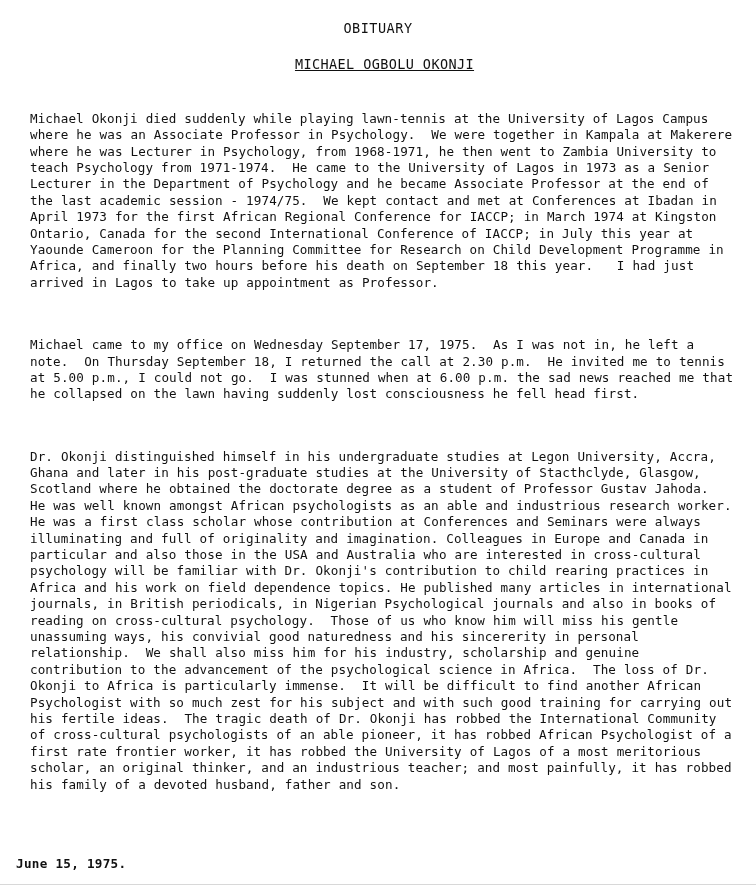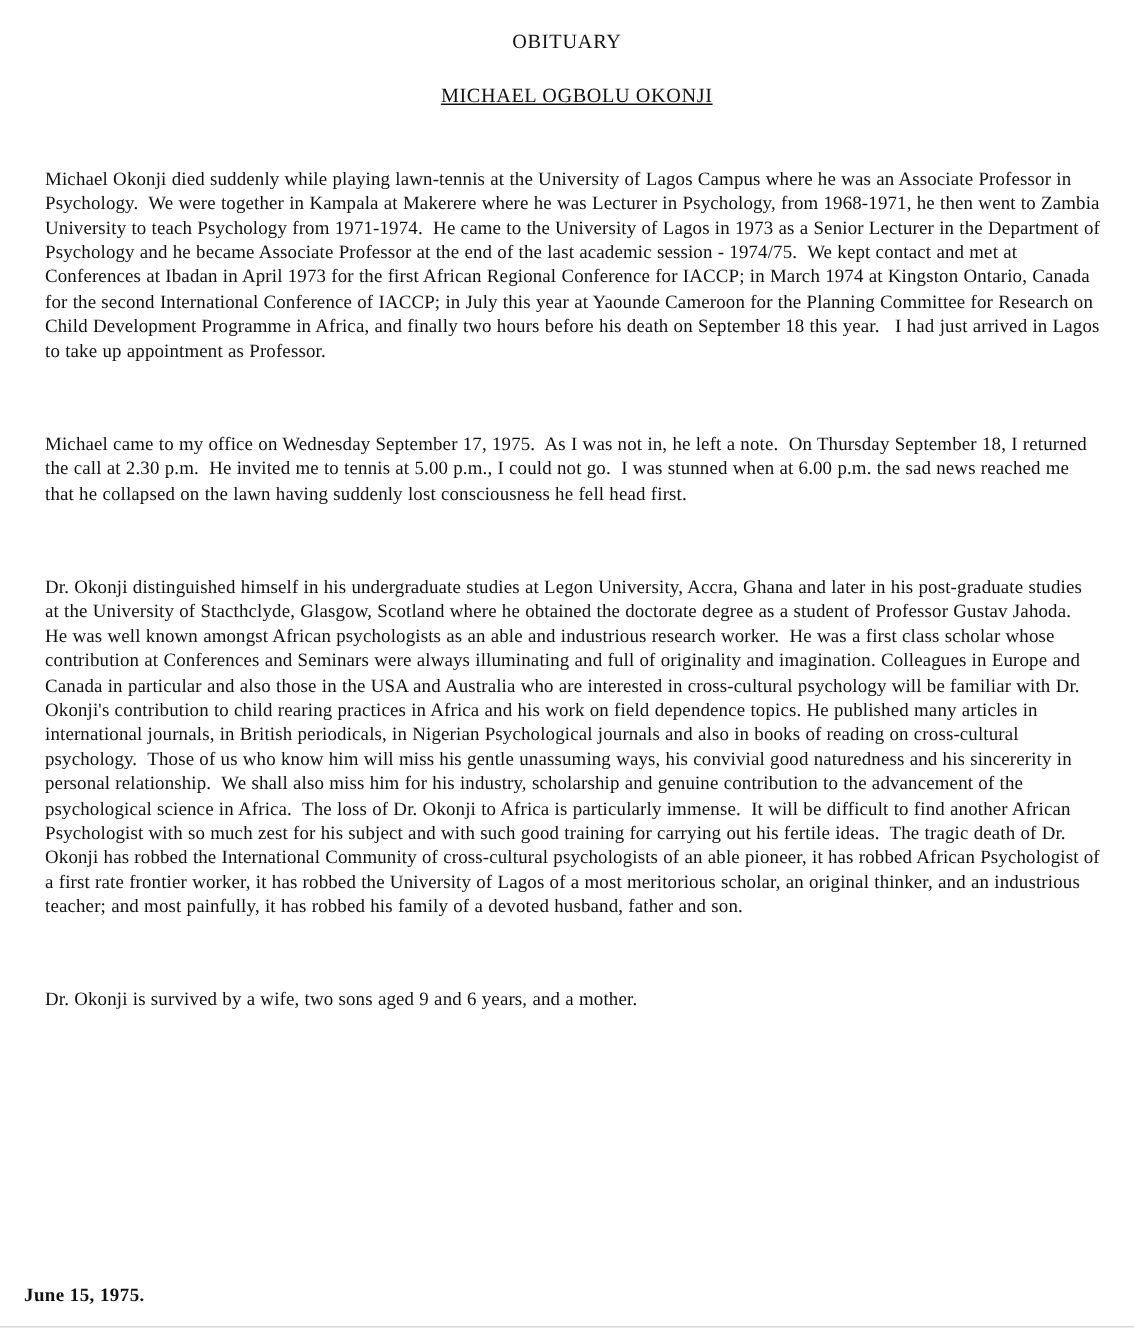--- a/index.html
+++ b/index.html
@@ -14,21 +14,20 @@
     color: #111111;
     position: relative;
     overflow: hidden;
   }
   .page {
     position: relative;
     width: 756px;
     height: 893px;
     box-sizing: border-box;
     padding: 16px 16px 0 16px;
-    font-family: Liberation Serif, serif;
   }
   .doc-title {
     text-align: center;
     font-size: 13.5px;
     letter-spacing: 0.5px;
     margin-top: 4px;
     margin-bottom: 20px;
   }
   .name-line {
     text-align: center;
@@ -83,19 +82,18 @@
 
   <div class="doc-title">OBITUARY</div>
 
   <div class="name-line"><span class="underlined">MICHAEL OGBOLU OKONJI</span></div>
 
 
   <div class="body-text">
     <p class="para p1">Michael Okonji died suddenly while playing lawn-tennis at the University of Lagos Campus where he was an Associate Professor in Psychology.  We were together in Kampala at Makerere where he was Lecturer in Psychology, from 1968-1971, he then went to Zambia University to teach Psychology from 1971-1974.  He came to the University of Lagos in 1973 as a Senior Lecturer in the Department of Psychology and he became Associate Professor at the end of the last academic session - 1974/75.  We kept contact and met at Conferences at Ibadan in April 1973 for the first African Regional Conference for IACCP; in March 1974 at Kingston Ontario, Canada for the second International Conference of IACCP; in July this year at Yaounde Cameroon for the Planning Committee for Research on Child Development Programme in Africa, and finally two hours before his death on September 18 this year.   I had just arrived in Lagos to take up appointment as Professor.</p>
     <p class="para p2">Michael came to my office on Wednesday September 17, 1975.  As I was not in, he left a note.  On Thursday September 18, I returned the call at 2.30 p.m.  He invited me to tennis at 5.00 p.m., I could not go.  I was stunned when at 6.00 p.m. the sad news reached me that he collapsed on the lawn having suddenly lost consciousness he fell head first.</p>
     <p class="para p3">Dr. Okonji distinguished himself in his undergraduate studies at Legon University, Accra, Ghana and later in his post-graduate studies at the University of Stacthclyde, Glasgow, Scotland where he obtained the doctorate degree as a student of Professor Gustav Jahoda.  He was well known amongst African psychologists as an able and industrious research worker.  He was a first class scholar whose contribution at Conferences and Seminars were always illuminating and full of originality and imagination. Colleagues in Europe and Canada in particular and also those in the USA and Australia who are interested in cross-cultural psychology will be familiar with Dr. Okonji's contribution to child rearing practices in Africa and his work on field dependence topics. He published many articles in international journals, in British periodicals, in Nigerian Psychological journals and also in books of reading on cross-cultural psychology.  Those of us who know him will miss his gentle unassuming ways, his convivial good naturedness and his sincererity in personal relationship.  We shall also miss him for his industry, scholarship and genuine contribution to the advancement of the psychological science in Africa.  The loss of Dr. Okonji to Africa is particularly immense.  It will be difficult to find another African Psychologist with so much zest for his subject and with such good training for carrying out his fertile ideas.  The tragic death of Dr. Okonji has robbed the International Community of cross-cultural psychologists of an able pioneer, it has robbed African Psychologist of a first rate frontier worker, it has robbed the University of Lagos of a most meritorious scholar, an original thinker, and an industrious teacher; and most painfully, it has robbed his family of a devoted husband, father and son.</p>
-    <p class="para p4">Dr. Okonji is survived by a wife, two sons aged 9 and 6 years, and a mother.</p>
   </div>
 
   <div class="date-line">June 15, 1975.</div>
   <div class="bottom-rule"></div>
 
 </div>
 
 </body></html>

